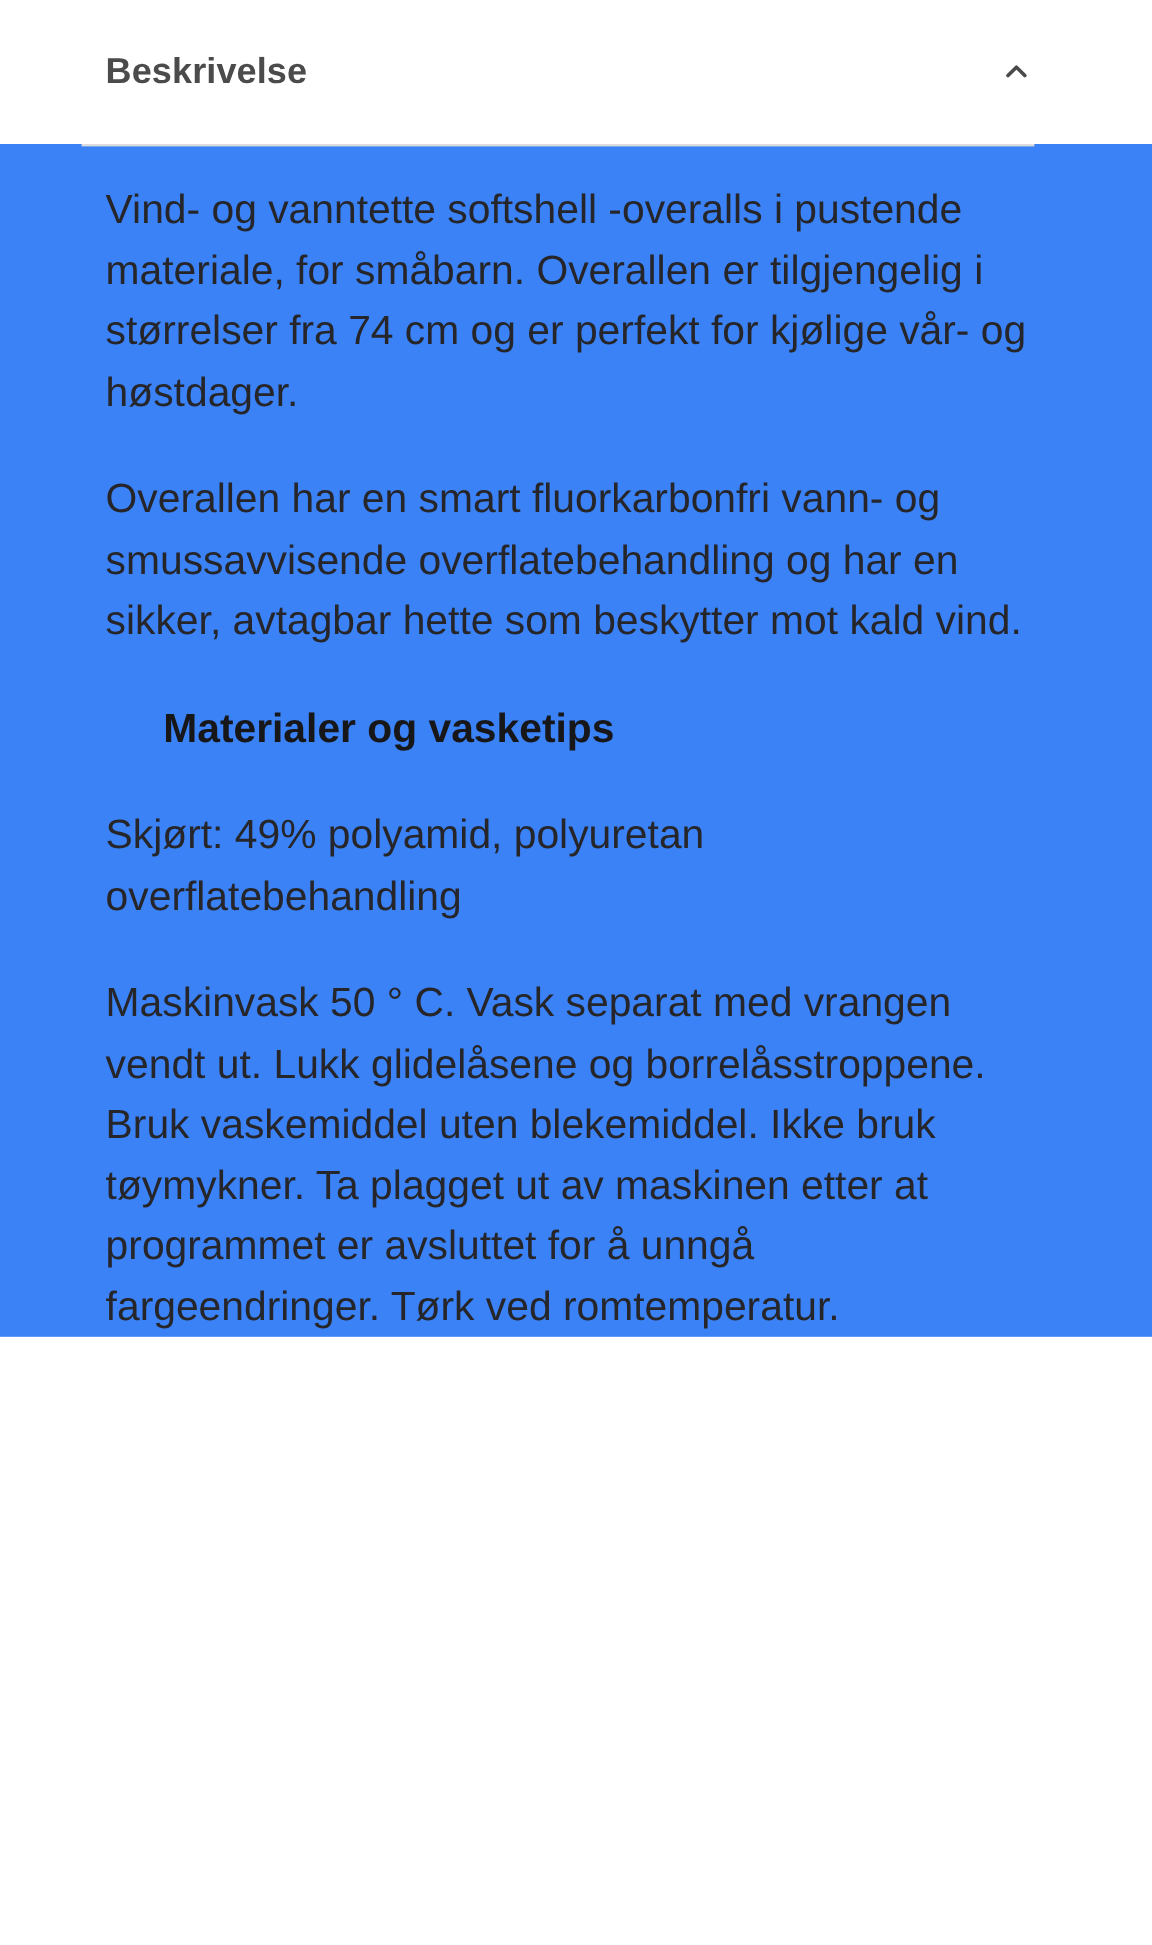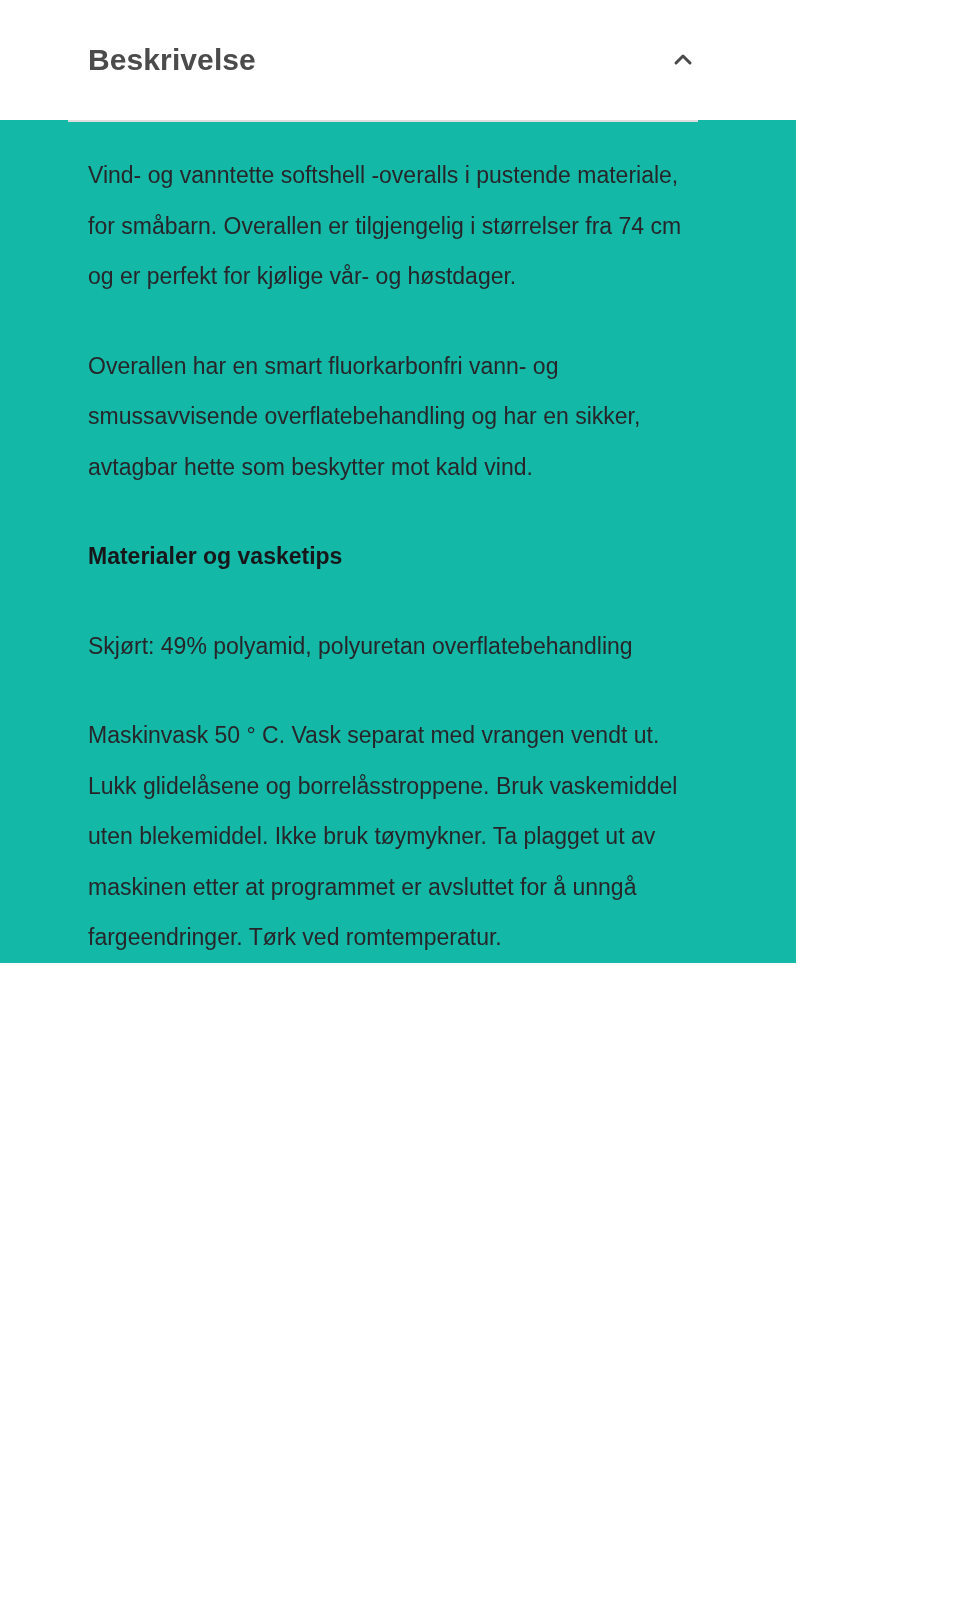--- a/index.html
+++ b/index.html
@@ -10,24 +10,24 @@
   }
   body {
     width: 960px;
     height: 1621px;
     overflow: hidden;
     font-family: "Liberation Sans", "DejaVu Sans", sans-serif;
     -webkit-font-smoothing: antialiased;
   }
 
   .accordion {
-    width: 796px;
+    width: 960px;
     box-sizing: border-box;
     padding: 0;
-    background: #14b8a6;
+    background: #3b82f6;
   }
 
   
   .accordion-header {
     display: flex;
     align-items: center;
     justify-content: space-between;
     box-sizing: border-box;
     padding: 0 96px 0 88px;
     height: 120px;
@@ -64,32 +64,33 @@
     margin: 0 98px 0 68px;
   }
 
   
   .accordion-body {
     box-sizing: border-box;
     padding: 28px 88px 0 88px;
   }
 
   .accordion-body p {
-    font-size: 23px;
+    font-size: 34px;
     line-height: 50.5px;
     color: #26262a;
     margin: 0 0 39px 0;
     max-width: 772px;
     font-weight: 400;
   }
 
   .accordion-body p.subheading {
     font-weight: 700;
     color: #17171a;
     margin-bottom: 39px;
+    margin-left: 48px;
   }
 
   .accordion-body p:last-child {
     margin-bottom: 0;
   }
 </style>
 </head>
 <body>
 
 <div class="accordion">

